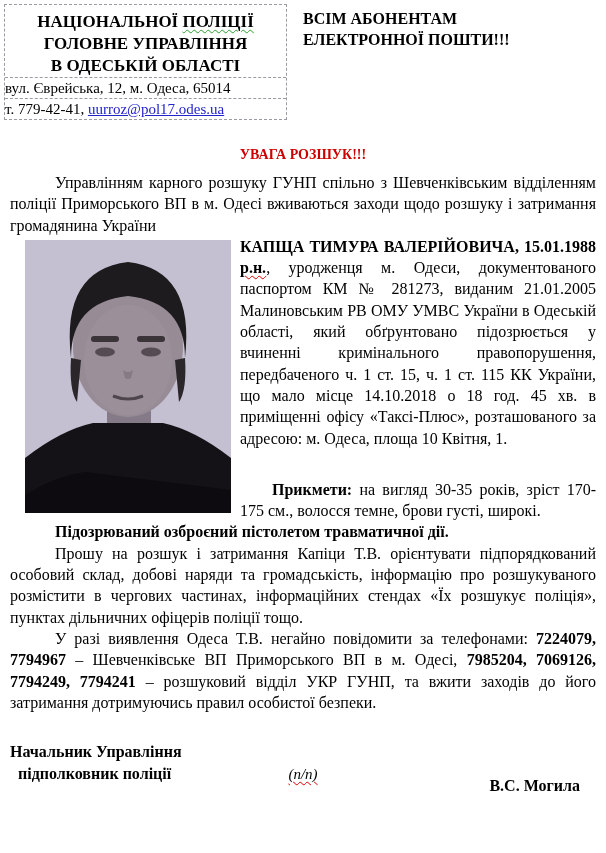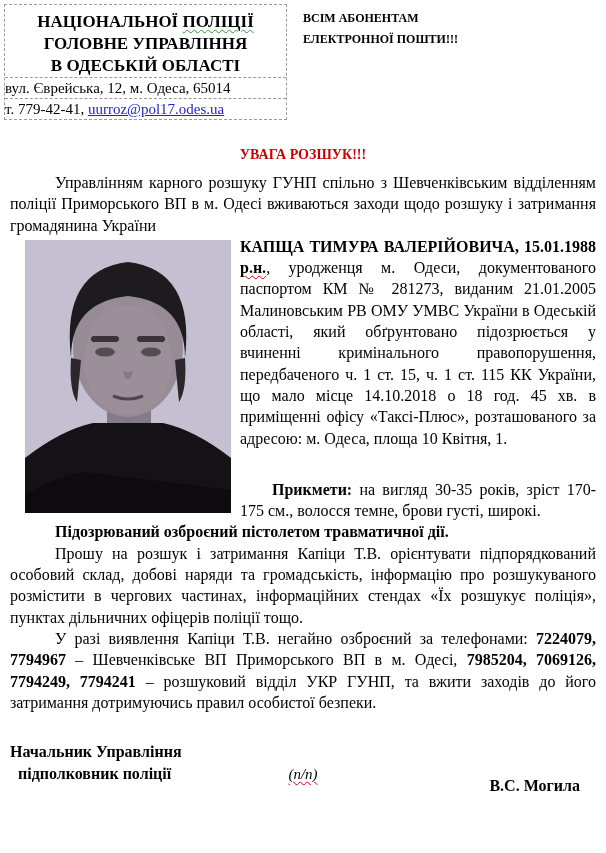--- a/index.html
+++ b/index.html
@@ -27,21 +27,21 @@
   .hdr-dept {
     margin-top:15px; padding-bottom:6px;
     font-size:16px; font-weight:bold; text-align:center;
   }
   .hdr-row {
     border-top:1px dashed #9a9aa2;
     font-size:15px; line-height:20px; 
   }
   .hdr-note {
     margin:8px 0 0 16px;
-    font-size:12px; line-height:21px;
+    font-size:16px; line-height:21px;
     font-weight:bold;
   }
   a.email { color:#2323cc; text-decoration:underline; }
   
   .sq-red   { text-decoration-line:underline; text-decoration-style:wavy; text-decoration-color:#e00000; text-decoration-thickness:1px; text-underline-offset:2px; }
   .sq-green { text-decoration-line:underline; text-decoration-style:wavy; text-decoration-color:#2aa22a; text-decoration-thickness:1px; text-underline-offset:2px; }
   
   .doc-title {
     margin-top:27px;
     text-align:center;
@@ -132,21 +132,21 @@
       </svg>
     </div>
     <p class="sus-para"><span class="b">КАПЩА ТИМУРА ВАЛЕРІЙОВИЧА, 15.01.1988 </span><span class="b sq-red">р.н.</span><span>, уродженця м. Одеси, документованого паспортом КМ № 281273, виданим 21.01.2005 Малиновським РВ ОМУ УМВС України в Одеській області, який обґрунтовано підозрюється у вчиненні кримінального правопорушення, передбаченого ч. 1 ст. 15, ч. 1 ст. 115 КК України, що мало місце 14.10.2018 о 18 год. 45 хв. в приміщенні офісу «Таксі-Плюс», розташованого за адресою: м. Одеса, площа 10 Квітня, 1.</span></p>
     <p class="sus-para features"><span class="b">Прикмети:</span><span> на вигляд 30-35 років, зріст 170-175 см., волосся темне, брови густі, широкі.</span></p>
   </div>
 
   <p class="para warning">Підозрюваний озброєний пістолетом травматичної дії.</p>
 
   <p class="para">Прошу на розшук і затримання Капіци Т.В. орієнтувати підпорядкований особовий склад, добові наряди та громадськість, інформацію про розшукуваного розмістити в чергових частинах, інформаційних стендах «Їх розшукує поліція», пунктах дільничних офіцерів поліції тощо.</p>
 
-  <p class="para"><span>У разі виявлення Капіци Т.В. негайно озброєний за телефонами: </span><span class="b">7224079, 7794967</span><span> – Шевченківське ВП Приморського ВП в м. Одесі, </span><span class="b">7985204, 7069126, 7794249, 7794241</span><span> – розшуковий відділ УКР ГУНП, та вжити заходів до його затримання дотримуючись правил особистої безпеки.</span></p>
+  <p class="para"><span>У разі виявлення Одеса Т.В. негайно повідомити за телефонами: </span><span class="b">7224079, 7794967</span><span> – Шевченківське ВП Приморського ВП в м. Одесі, </span><span class="b">7985204, 7069126, 7794249, 7794241</span><span> – розшуковий відділ УКР ГУНП, та вжити заходів до його затримання дотримуючись правил особистої безпеки.</span></p>
 
   <div class="sig-block">
     <div class="sig-pos1">Начальник Управління</div>
     <div class="sig-row">
       <span class="sig-pos2">підполковник поліції</span>
       <span class="sig-pp sq-red">(п/п)</span>
       <span class="sig-name">В.С. Могила</span>
     </div>
   </div>
 

